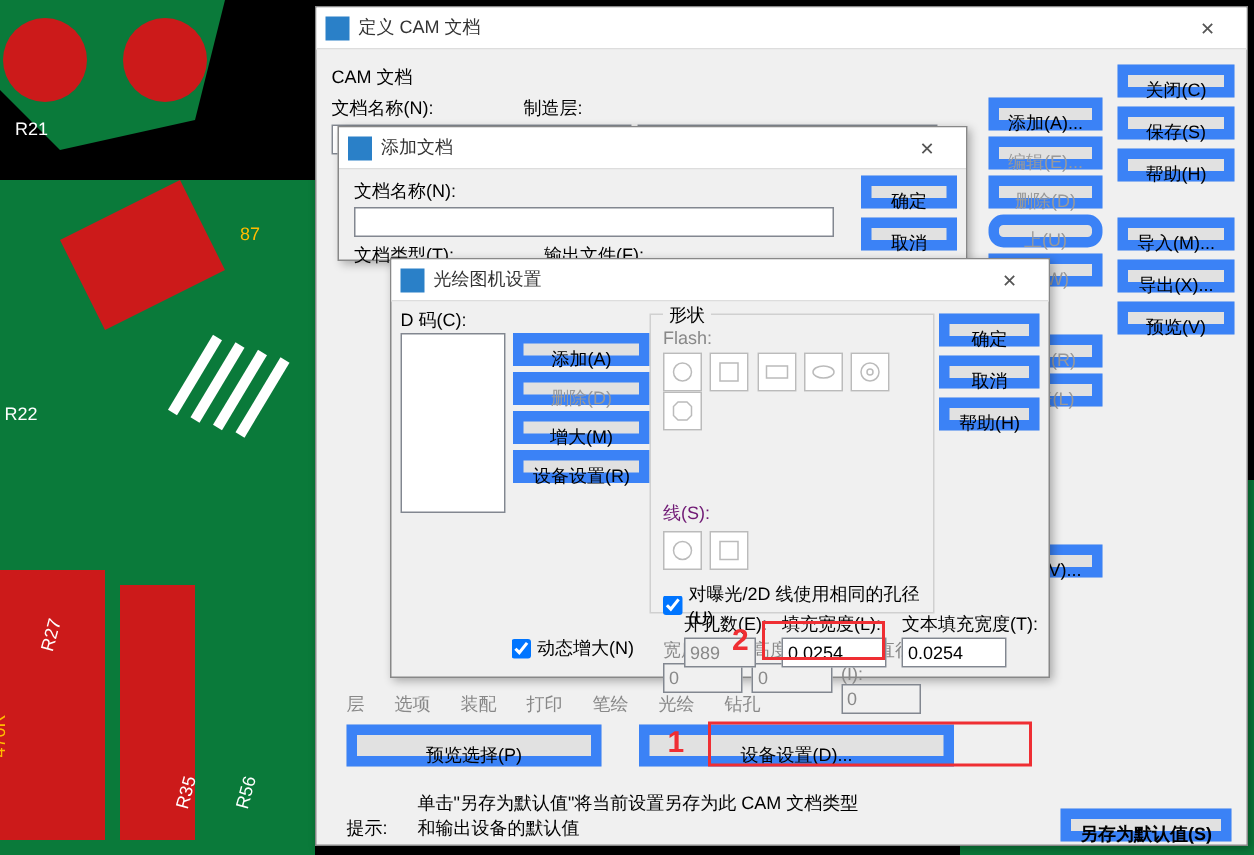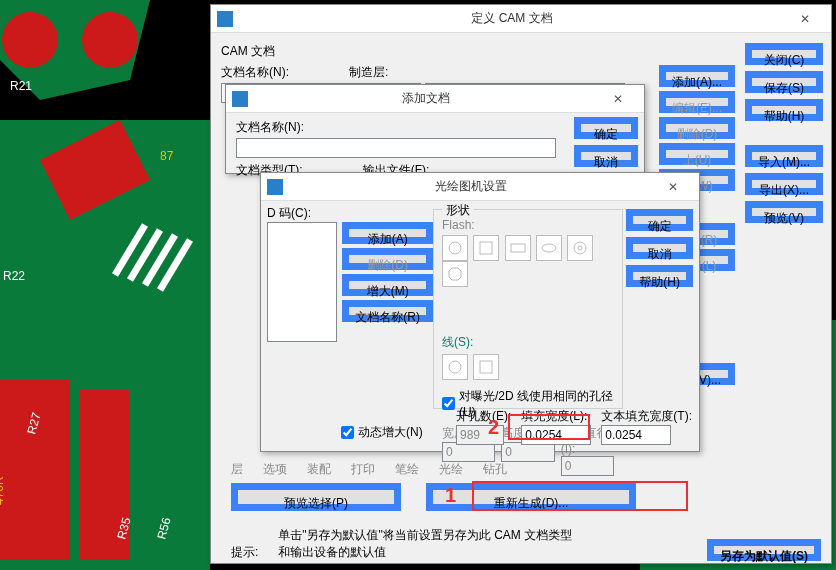--- a/index.html
+++ b/index.html
@@ -5,21 +5,21 @@
 * { box-sizing: border-box; margin: 0; padding: 0; font-family: "Microsoft YaHei", Arial, sans-serif; font-size: 12px; }
 body { width: 836px; height: 570px; position: relative; background: #333; overflow: hidden; }
 
 
 .pcb-bg { position: absolute; inset: 0; background: #000; }
 .pcb-bg svg { width: 100%; height: 100%; }
 
 .dialog { position: absolute; background: #f0f0f0; border: 1px solid #888; box-shadow: 2px 2px 6px rgba(0,0,0,0.3); }
 .titlebar { height: 28px; background: #fff; border-bottom: 1px solid #ddd; display: flex; align-items: center; padding: 0 6px; }
 .titlebar .ico { width: 16px; height: 16px; background: #2a80c8; margin-right: 6px; display: inline-block; }
-.titlebar .ttl { flex: 1; color: #333; text-align: center; }
+.titlebar .ttl { flex: 1; color: #333; }
 .titlebar .x { width: 40px; height: 100%; text-align: center; line-height: 28px; cursor: pointer; color: #555; }
 
 .btn { display: inline-block; min-width: 64px; height: 22px; background: #e1e1e1; border: 7px solid #3b82f6; text-align: center; line-height: 20px; cursor: pointer; padding: 0 6px; }
 .btn.wide { min-width: 78px; }
 
 .input { height: 20px; background: #fff; border: 1px solid #828790; padding: 0 3px; line-height: 18px; }
 .input.ro { background: #f0f0f0; color: #888; }
 
 .group { border: 1px solid #d0d0d0; padding: 8px; margin: 4px; position: relative; }
 .group-label { position: absolute; top: -8px; left: 8px; background: #f0f0f0; padding: 0 4px; }
@@ -85,21 +85,21 @@
       <div style="height:12px;"></div>
       <span class="btn wide">导入(M)...</span>
       <span class="btn wide">导出(X)...</span>
       <span class="btn wide">预览(V)</span>
     </div>
 
     <div style="position:absolute; right:96px; top:32px; display:flex; flex-direction:column; gap:4px;padding-left:24px;">
       <span class="btn">添加(A)...</span>
       <span class="btn" style="color:#999;">编辑(E)...</span>
       <span class="btn" style="color:#999;">删除(D)</span>
-      <span class="btn" style="color:#999;">上(U)</span>
+      <span class="btn" style="color:#999;border-radius:10px;">上(U)</span>
       <span class="btn" style="color:#999;">下(W)</span>
     </div>
     <div style="position:absolute; right:96px; top:190px; display:flex; flex-direction:column; gap:4px;">
       <span class="btn" style="color:#999;">行(R)</span>
       <span class="btn" style="color:#999;">表(L)</span>
     </div>
 
     <div style="margin-bottom:4px;">CAM 文档</div>
     <div style="display:flex; gap:60px; margin-bottom:2px;">
       <span>文档名称(N):</span>
@@ -116,21 +116,21 @@
       <span>层</span>
       <span>选项</span>
       <span>装配</span>
       <span>打印</span>
       <span>笔绘</span>
       <span>光绘</span>
       <span>钻孔</span>
     </div>
 
     <div class="btn" style="position:absolute; left:20px; top:450px; width:170px; height:28px; line-height:26px;">预览选择(P)</div>
-    <div class="btn" style="position:absolute; left:215px; top:450px; width:210px; height:28px; line-height:26px;">重新生成(D)...</div>
+    <div class="btn" style="position:absolute; left:215px; top:450px; width:210px; height:28px; line-height:26px;">设备设置(D)...</div>
 
     <div style="position:absolute; left:20px; top:494px; right:10px; display:flex; align-items:flex-end; gap:20px;">
       <span>提示:</span>
       <span style="max-width:300px;">单击"另存为默认值"将当前设置另存为此 CAM 文档类型和输出设备的默认值</span>
       <span class="btn" style="margin-left:auto; min-width:110px;font-weight:bold;">另存为默认值(S)</span>
     </div>
   </div>
 </div>
 
 <div class="dialog" style="left:225px; top:84px; width:420px; height:90px;">
@@ -161,21 +161,21 @@
   </div>
   <div style="padding:8px; position:relative; height:calc(100% - 28px);">
 
     <div style="position:absolute; left:6px; top:4px;">
       <div>D 码(C):</div>
       <div class="input" style="width:70px; height:120px; vertical-align:top; display:inline-block;"></div>
       <div style="display:inline-flex; flex-direction:column; gap:4px; vertical-align:top; margin-left:2px;">
         <span class="btn" style="min-width:72px;">添加(A)</span>
         <span class="btn" style="min-width:72px; color:#999;">删除(D)</span>
         <span class="btn" style="min-width:72px;">增大(M)</span>
-        <span class="btn" style="min-width:72px;">文档名称(R)</span>
+        <span class="btn" style="min-width:72px;">设备设置(R)</span>
       </div>
     </div>
 
     <div class="group" style="position:absolute; left:168px; top:4px; width:190px; height:200px;">
       <span class="group-label">形状</span>
       <div style="color:#888;">Flash:</div>
       <div style="margin:3px 0 6px 0;">
         <span class="shapebtn">
             <svg width="16" height="16">
               <circle cx="8" cy="8" r="6" fill="none" stroke="#bbb"></circle>
@@ -201,21 +201,21 @@
               <circle cx="8" cy="8" r="6" fill="none" stroke="#bbb"></circle>
               <circle cx="8" cy="8" r="2" fill="none" stroke="#bbb"></circle>
             </svg>
           </span>
         <span class="shapebtn">
             <svg width="16" height="16">
               <polygon points="5,2 11,2 14,5 14,11 11,14 5,14 2,11 2,5" fill="none" stroke="#bbb"></polygon>
             </svg>
           </span>
       </div>
-      <div style="color:#0f766e;margin-top:47px;">线(S):</div>
+      <div style="color:#701a75;margin-top:47px;">线(S):</div>
       <div style="margin:3px 0 8px 0;">
         <span class="shapebtn">
             <svg width="16" height="16">
               <circle cx="8" cy="8" r="6" fill="none" stroke="#bbb"></circle>
             </svg>
           </span>
         <span class="shapebtn">
             <svg width="16" height="16">
               <rect x="2" y="2" width="12" height="12" fill="none" stroke="#bbb"></rect>
             </svg>

